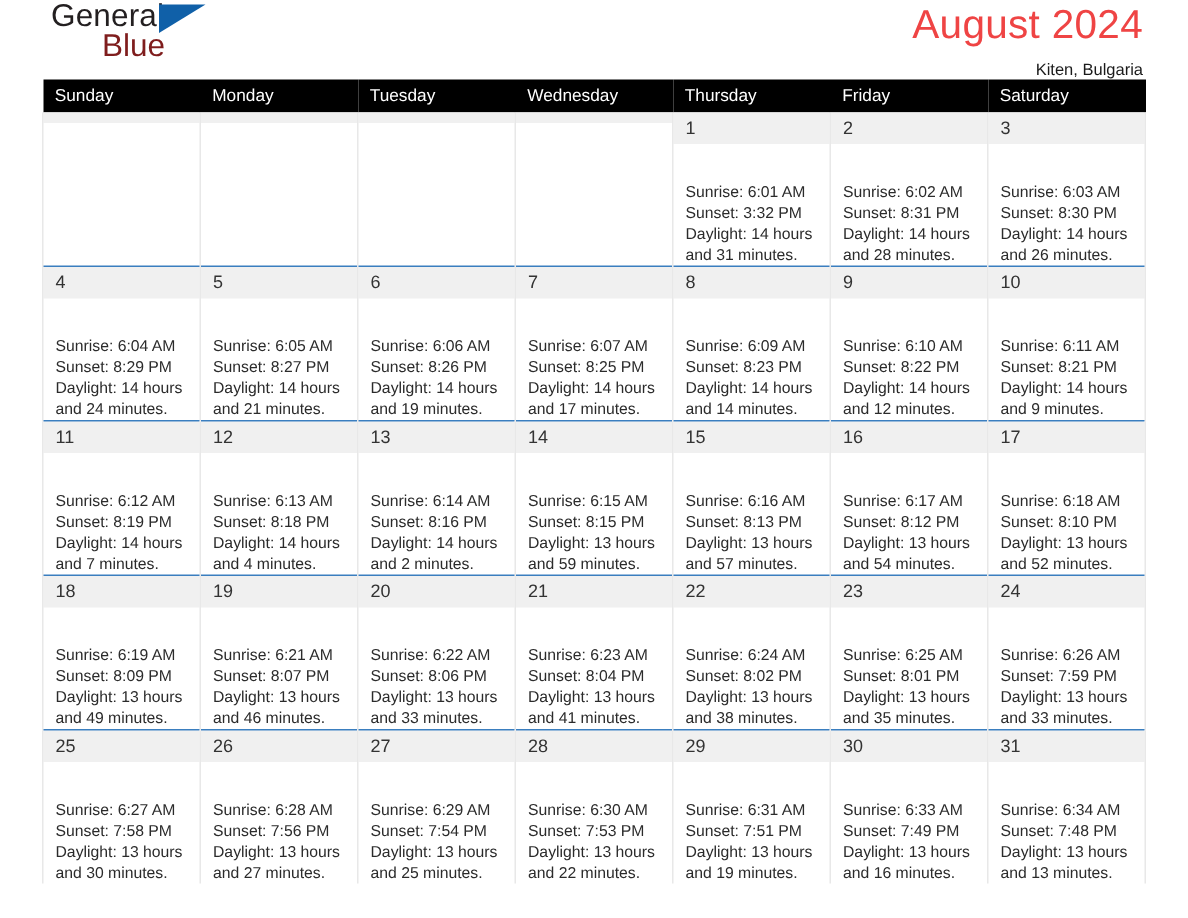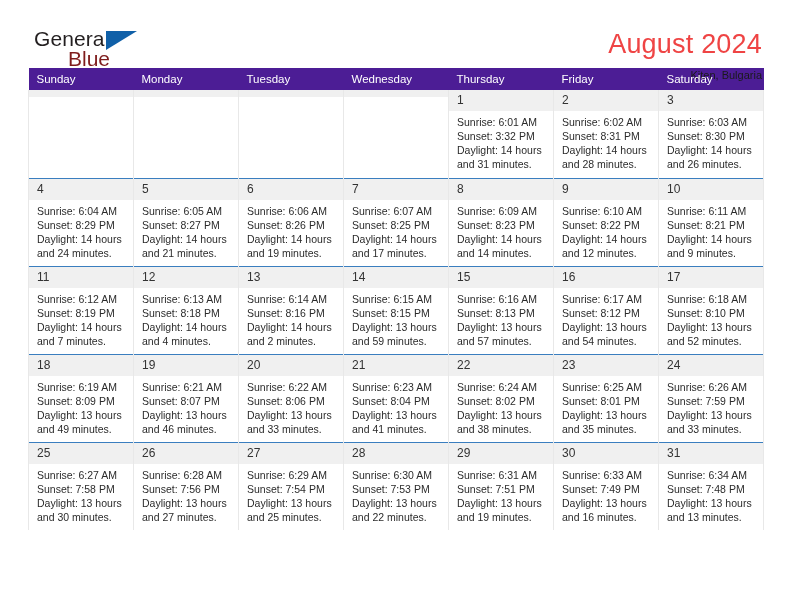--- a/index.html
+++ b/index.html
@@ -15,22 +15,21 @@
     height: 612px;
     position: relative;
     padding: 0 28px;
   }
 
   
   .header {
     display: flex;
     justify-content: space-between;
     align-items: flex-start;
-    padding-top: 28px;
-    height: 68px;
+    height: 53px;
   }
   .logo {
     position: relative;
     width: 150px;
     height: 48px;
     padding-left: 6px;
   }
   .logo-general {
     font-size: 21px;
     color: #231f20;
@@ -73,21 +72,21 @@
     margin-top: 5px;
   }
 
   
   .calendar {
     width: 736px;
     border-collapse: collapse;
     table-layout: fixed;
   }
   .calendar th {
-    background: #4c1d95;
+    background: #000000;
     color: #ffffff;
     font-size: 11.5px;
     font-weight: normal;
     text-align: left;
     padding: 5px 0 5px 8px;
     height: 22px;
     border: none;
   }
   .calendar td {
     vertical-align: top;
@@ -107,20 +106,21 @@
     color: #333333;
     padding: 3px 0 4px 8px;
     line-height: 14px;
   }
   .daynum.empty { color: transparent; }
   .details {
     padding: 4px 6px 0 8px;
     font-size: 10.5px;
     line-height: 14px;
     color: #2b2b2b;
+    margin-top: 21px;
   }
   .details div { white-space: nowrap; }
 </style>
 </head>
 <body>
 
 <div class="page">
 
   <div class="header">
 

